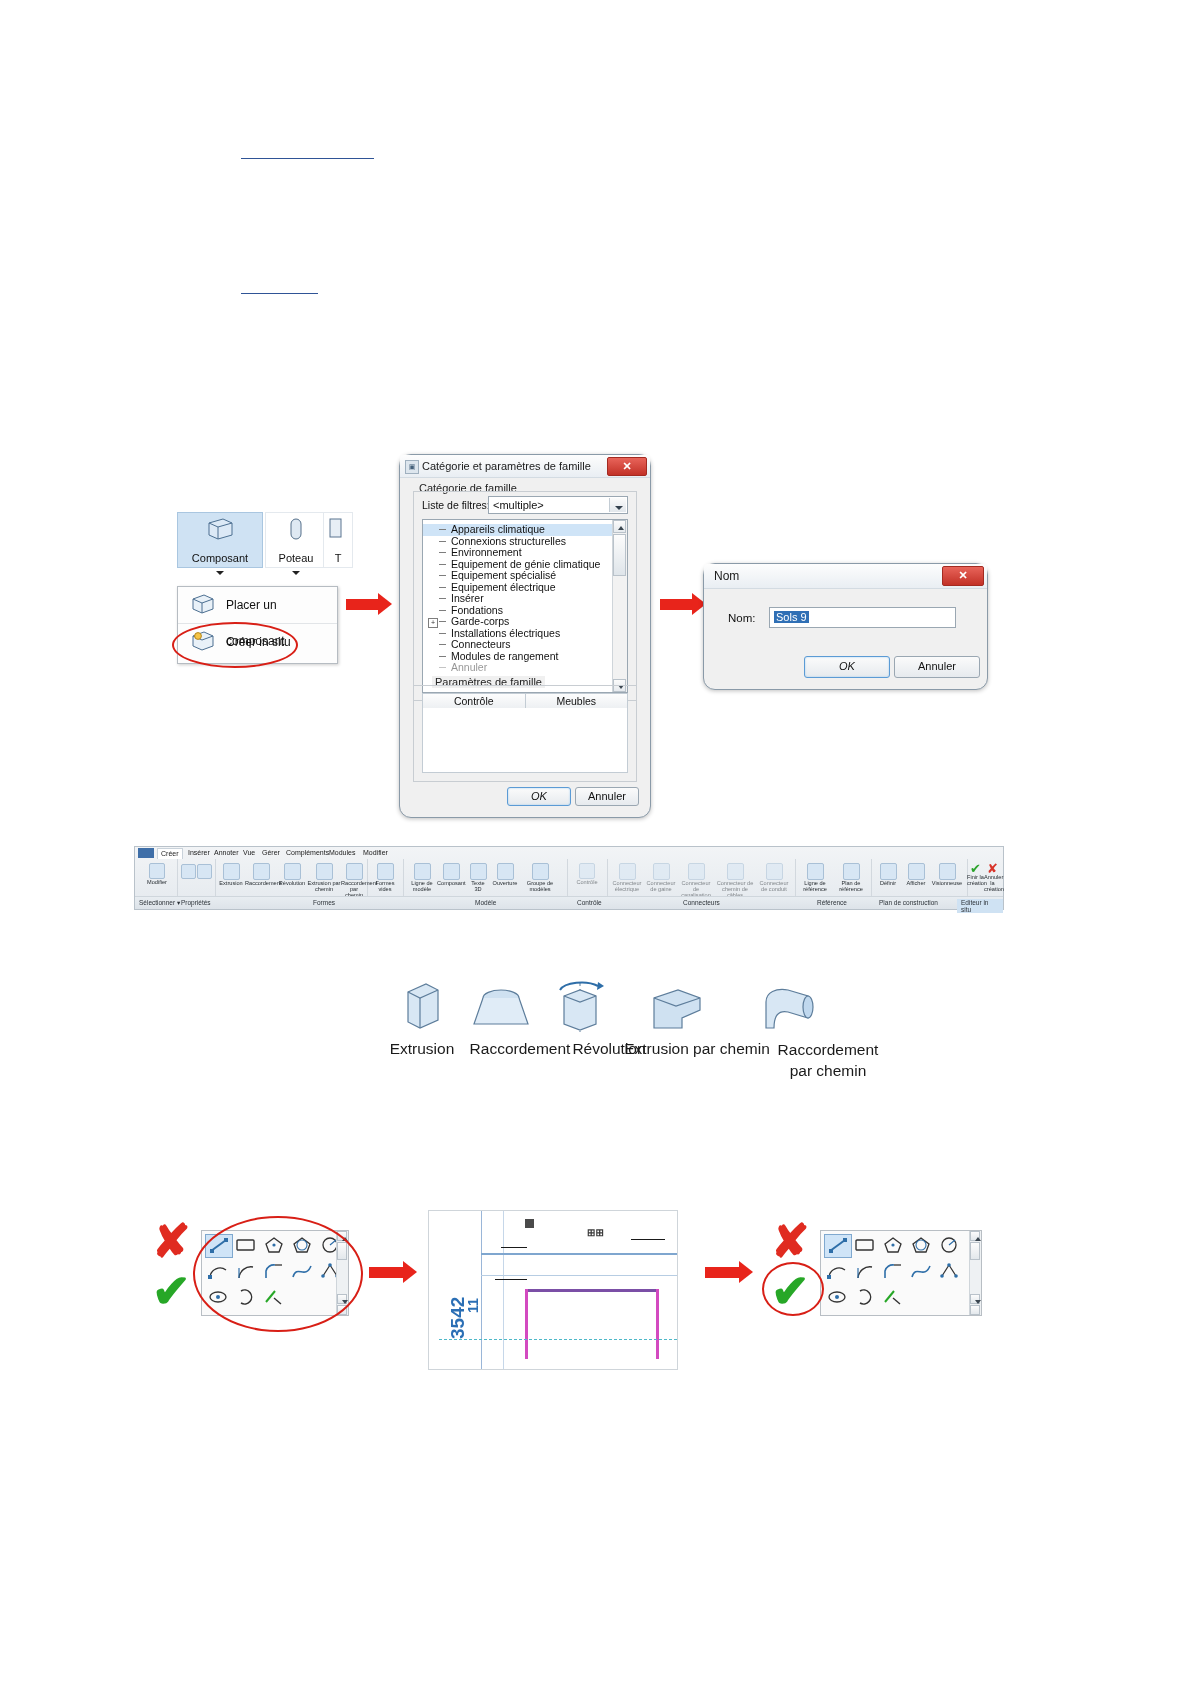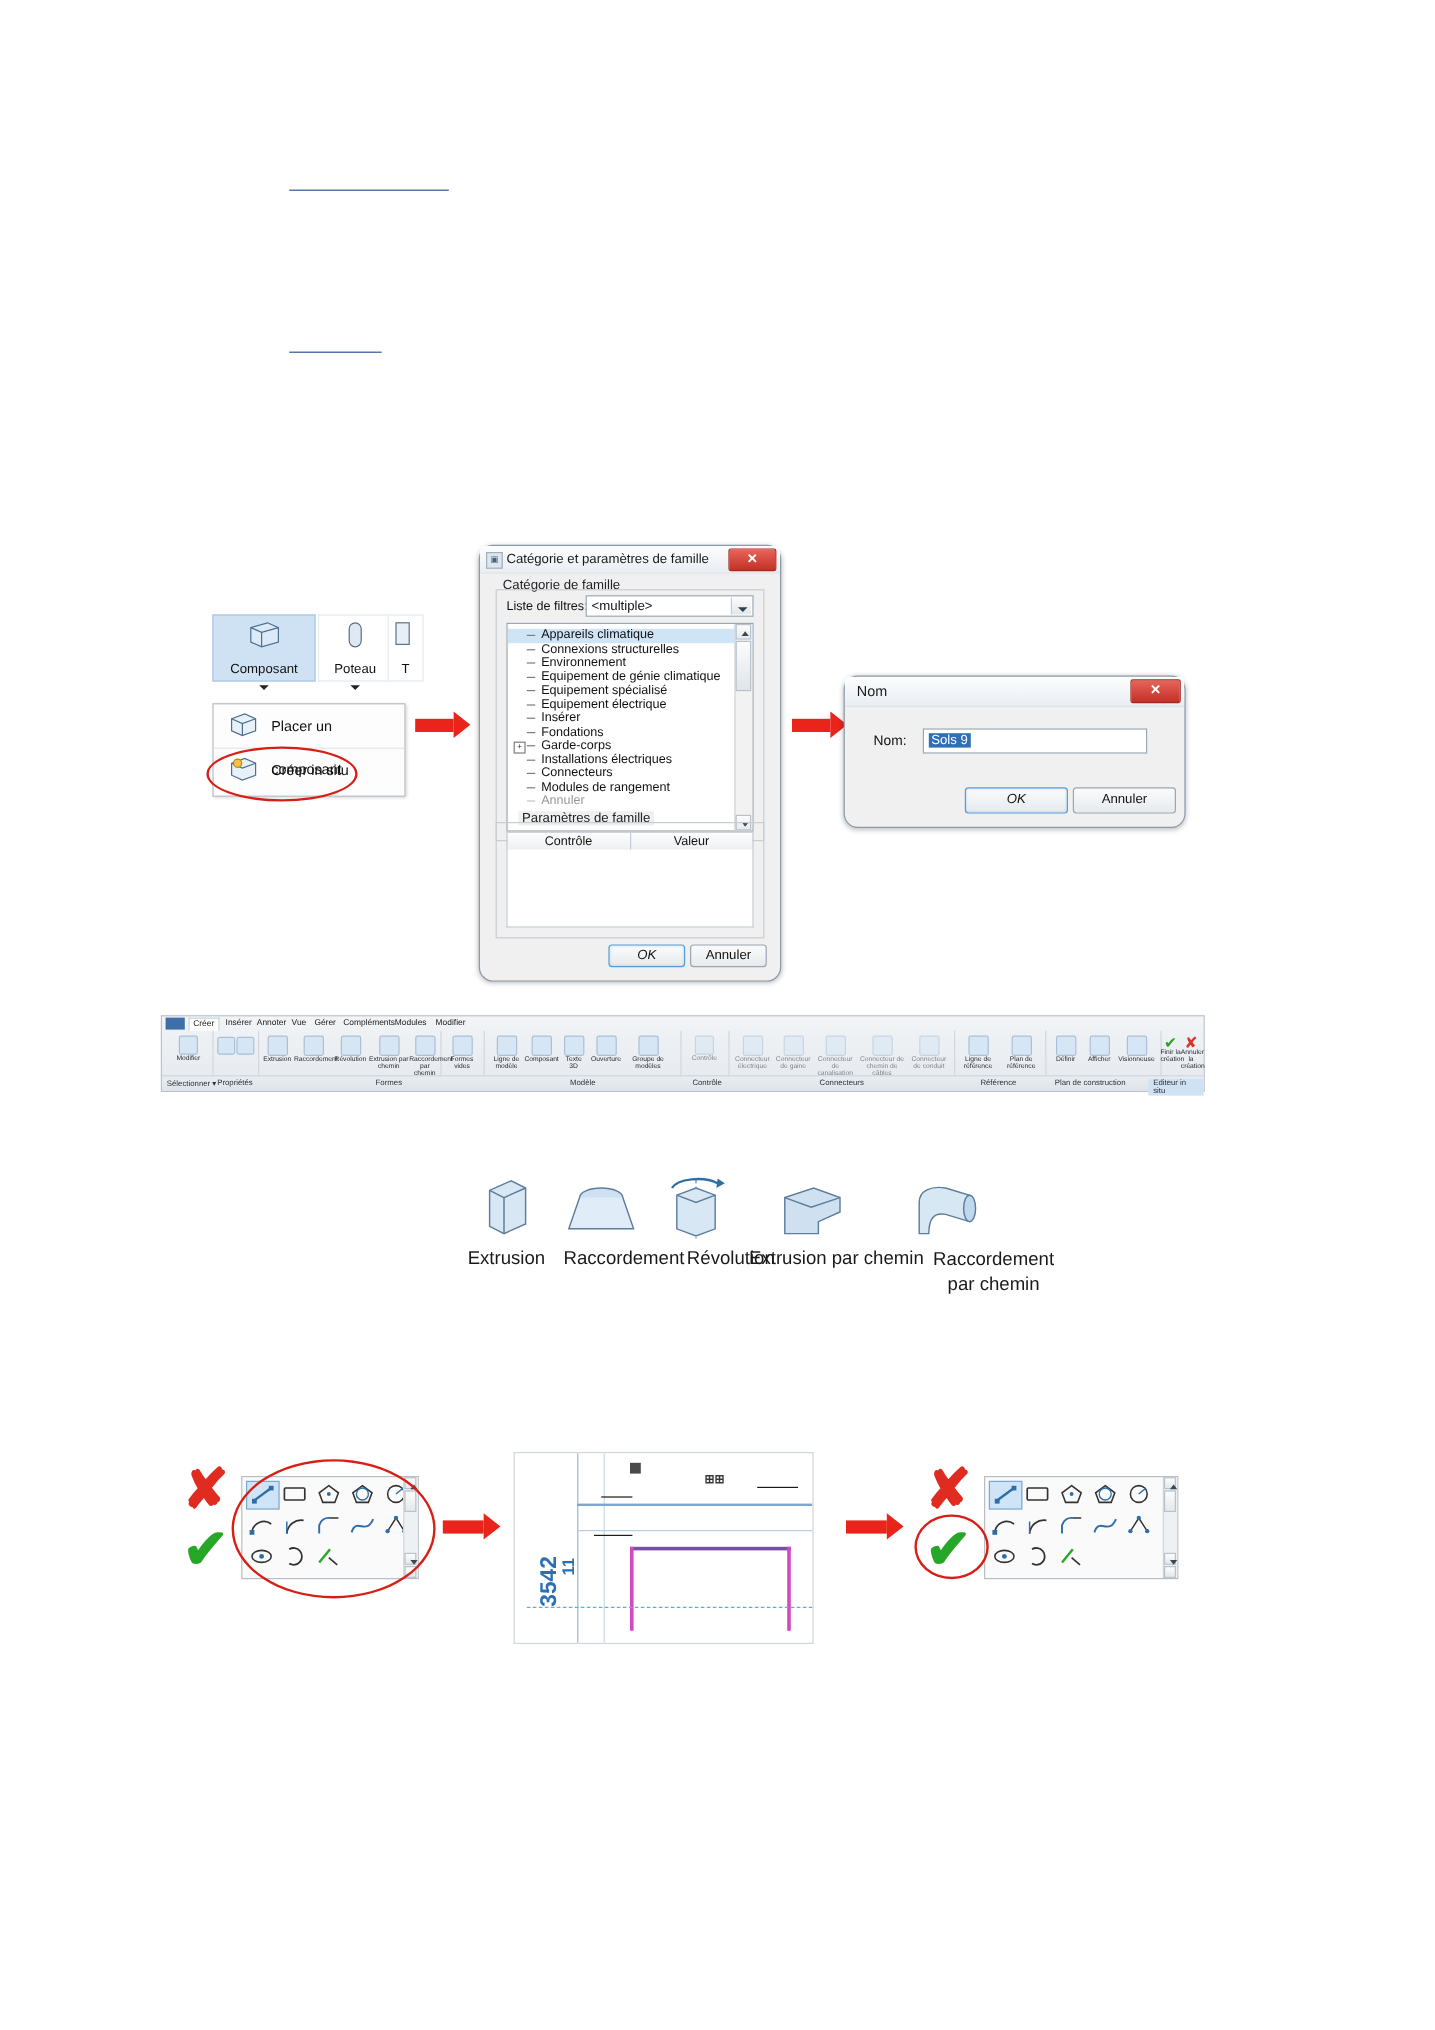--- a/index.html
+++ b/index.html
@@ -281,21 +281,21 @@
       <div class="up arrup"></div>
       <div class="thumb" style="top:14px;height:42px;"></div>
       <div class="down arrdn"></div>
     </div>
   </div>
 
   <div class="grplabel" style="left:32px;top:220px;top:221px;">Paramètres de famille</div>
   <div class="grpbox" style="left:13px;top:230px;width:222px;height:95px;background:transparent;"></div>
   <div class="tblhdr" style="left:22px;top:238px;width:204px;height:15px;">
     <div>Contrôle</div>
-    <div>Valeur</div>
+    <div>Meubles</div>
   </div>
   <div class="abs" style="left:22px;top:253px;width:204px;height:64px;background:#fff;border:1px solid #c3ccd4;border-top:none;"></div>
 
   <div class="btn primary" style="left:107px;top:332px;width:62px;height:17px;line-height:16px;">OK</div>
   <div class="btn" style="left:175px;top:332px;width:62px;height:17px;line-height:16px;">Annuler</div>
 </div>
 
 <div class="redarrow" style="left:660px;top:604px;width:46px;">
   <div class="shaft" style="width:32px;"></div>
   <div class="head" style="left:32px;"></div>

